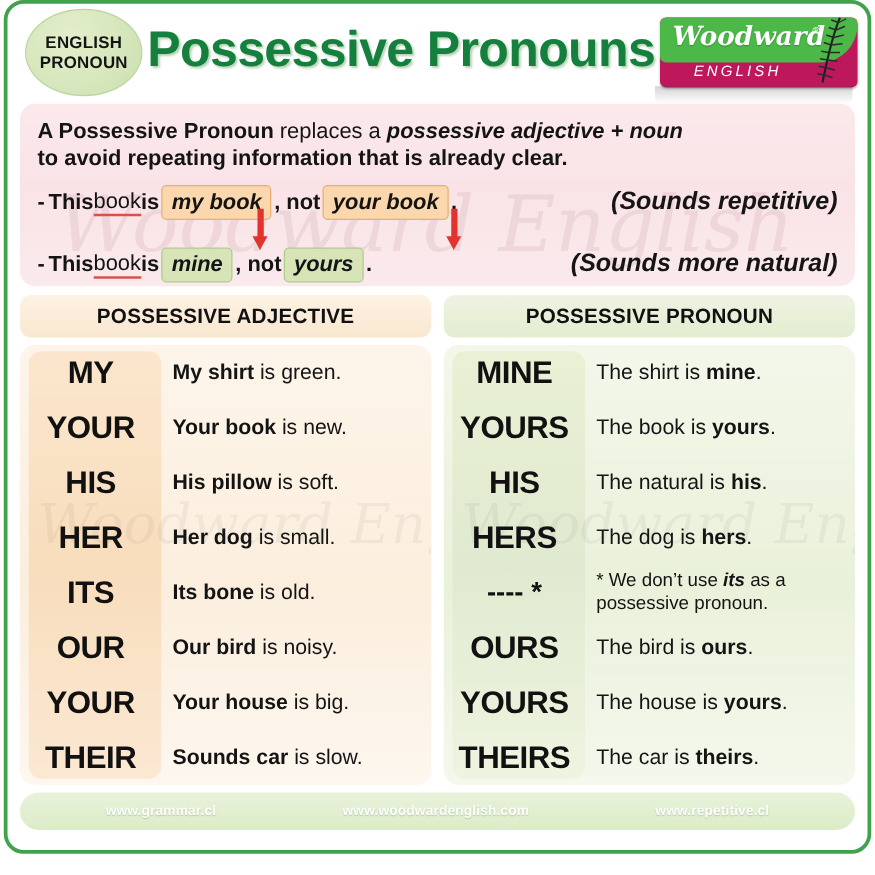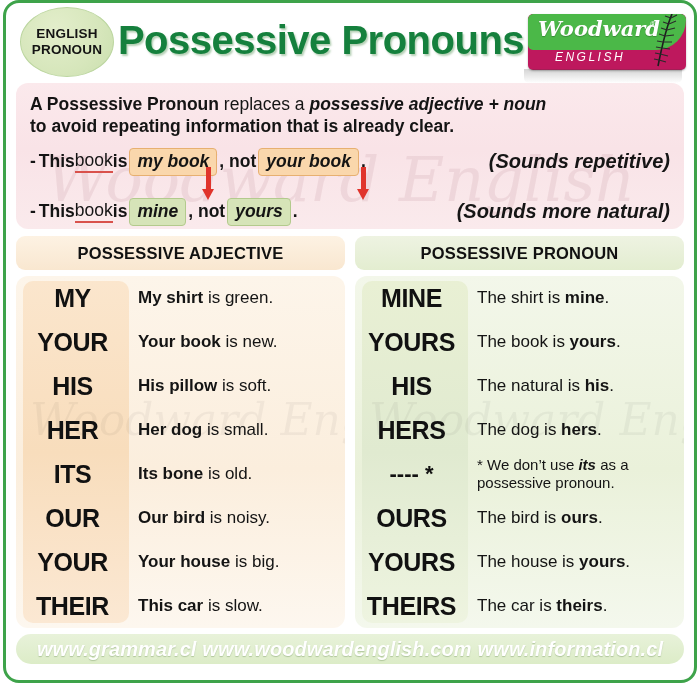--- a/index.html
+++ b/index.html
@@ -241,26 +241,25 @@
   .footer{
     margin:6px 10px 0 10px;
     height:30px;
     border-radius:15px;
     background:linear-gradient(to bottom,#e8f2da,#dcecc7);
     display:flex;align-items:center;justify-content:space-around;
     padding:0 18px;
     box-sizing:border-box;
   }
   .footer a{
-    font-size:20px;font-weight:bold;
+    font-size:11px;font-weight:bold;
     color:#ffffff;
     text-decoration:none;
     text-shadow:0 1px 1px rgba(120,150,100,.45);
     letter-spacing:.1px;
-    font-style:italic;
   }
 </style>
 </head>
 <body>
 
 <div class="poster">
 
   <div class="header">
     <div class="badge">
       <span>ENGLISH</span>
@@ -373,21 +372,21 @@
         <div class="row">
           <div class="key">OUR</div>
           <div class="sent"><b>Our bird</b><span class="lite"> is noisy.</span></div>
         </div>
         <div class="row">
           <div class="key">YOUR</div>
           <div class="sent"><b>Your house</b><span class="lite"> is big.</span></div>
         </div>
         <div class="row">
           <div class="key">THEIR</div>
-          <div class="sent"><b>This car</b><span class="lite"> is slow.</span></div>
+          <div class="sent"><b>Sounds car</b><span class="lite"> is slow.</span></div>
         </div>
       </div>
     </div>
 
     <div class="tbl pro">
       <div class="keycol"></div>
       <div class="wm2">Woodward English</div>
       <div class="rows">
         <div class="row">
           <div class="key">MINE</div>
@@ -421,16 +420,16 @@
           <div class="key">THEIRS</div>
           <div class="sent"><span class="lite">The car is </span><b>theirs</b><span class="lite">.</span></div>
         </div>
       </div>
     </div>
   </div>
 
   <div class="footer">
     <a href="#">www.grammar.cl</a>
     <a href="#">www.woodwardenglish.com</a>
-    <a href="#">www.information.cl</a>
+    <a href="#">www.repetitive.cl</a>
   </div>
 
 </div>
 
 </body></html>

